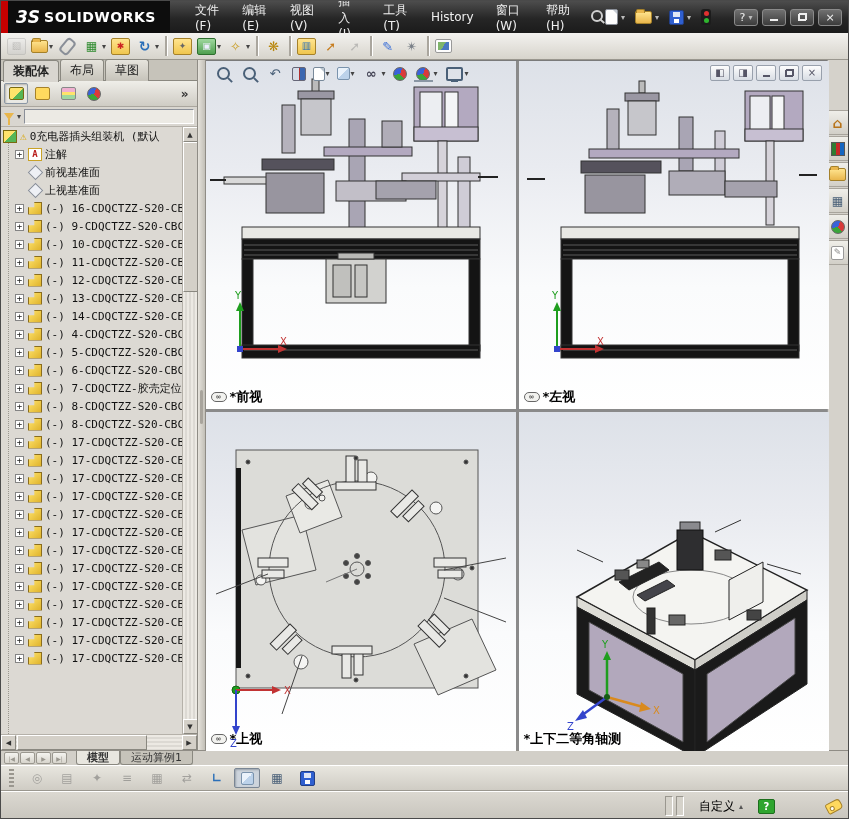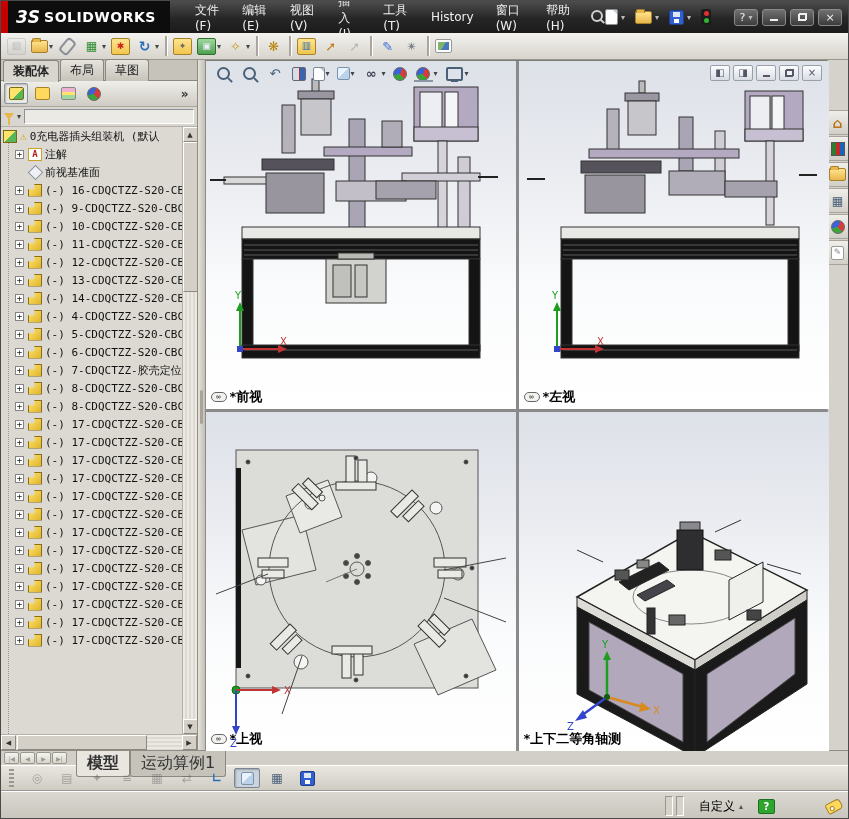--- a/index.html
+++ b/index.html
@@ -163,21 +163,21 @@
   .tpbtn { width:21px; height:25px; border:1px solid #a8a49c; border-left:none; background:linear-gradient(#efeee9,#d2cfc7); display:flex; align-items:center; justify-content:center; }
   .k-home .chip { color:#b8741a; font-size:14px; font-weight:bold; }
   .k-books .chip::before { content:""; width:12px; height:12px; background:linear-gradient(90deg,#2e7d32 0 33%,#c62828 33% 66%,#1565c0 66%); border:1px solid #555; display:block; }
   .k-palette .chip { color:#4a6078; font-size:12px; }
   .k-props .chip { width:13px; height:14px; background:#fff; border:1px solid #999; color:#888; font-size:9px; }
 
   
   .tabsrow { height:15px; background:#d2cfc8; border-top:1px solid #8f8c85; display:flex; align-items:flex-start; padding-left:3px; }
   .mbtn { width:15px; height:12px; margin-top:1px; margin-right:1px; border:1px solid #9a978f; background:linear-gradient(#f4f3ef,#d8d5cd); color:#9a978f; font-size:6px; display:flex; align-items:center; justify-content:center; border-radius:2px; }
   .btabs { display:flex; margin-left:8px; }
-  .btab { border:1px solid #8a8880; border-top:none; border-radius:0 0 3px 3px; background:#c6c3ba; font-size:16px; padding:0 10px; height:26px; display:flex; align-items:center; color:#333; }
+  .btab { border:1px solid #8a8880; border-top:none; border-radius:0 0 3px 3px; background:#c6c3ba; font-size:11px; padding:0 10px; height:14px; display:flex; align-items:center; color:#333; }
   .btab.active { background:#e8e6df; font-weight:bold; }
 
   
   .motionbar { height:26px; background:linear-gradient(#e8e6df,#cfccc4); border-top:1px solid #fff; border-bottom:1px solid #9a978f; display:flex; align-items:center; padding-left:8px; gap:4px; }
   .grip { width:5px; height:18px; background:repeating-linear-gradient(#9a978f 0 2px,transparent 2px 4px); margin-right:6px; }
   .mobtn { display:flex; align-items:center; justify-content:center; width:26px; height:20px; border-radius:2px; color:#4a6078; }
   .mobtn .chip { font-size:12px; }
   .mobtn.ax .chip { color:#2b6fb8; font-weight:bold; }
   .mobtn.tbl .chip { color:#4a6078; }
   .pressed { border:1px solid #7a8694; background:#cdd4dc; box-shadow:inset 1px 1px 2px #9aa2ac; }
@@ -375,20 +375,27 @@
             </div>
 
             <div class="trow icon-plane">
               <span class="expander"></span>
 
               <span class="ic ic-plane"></span>
 
               <span class="tlabel">前视基准面</span>
             </div>
 
+            <div class="trow icon-plane">
+              <span class="expander"></span>
+
+              <span class="ic ic-plane"></span>
+
+              <span class="tlabel">上视基准面</span>
+            </div>
 
 
 
             <div class="trow icon-part has-expand">
               <span class="expander"></span>
               <span class="ic ic-part"></span>
 
               <span class="tlabel">(-) 16-CDQCTZZ-S20-CBC直</span>
             </div>
 

